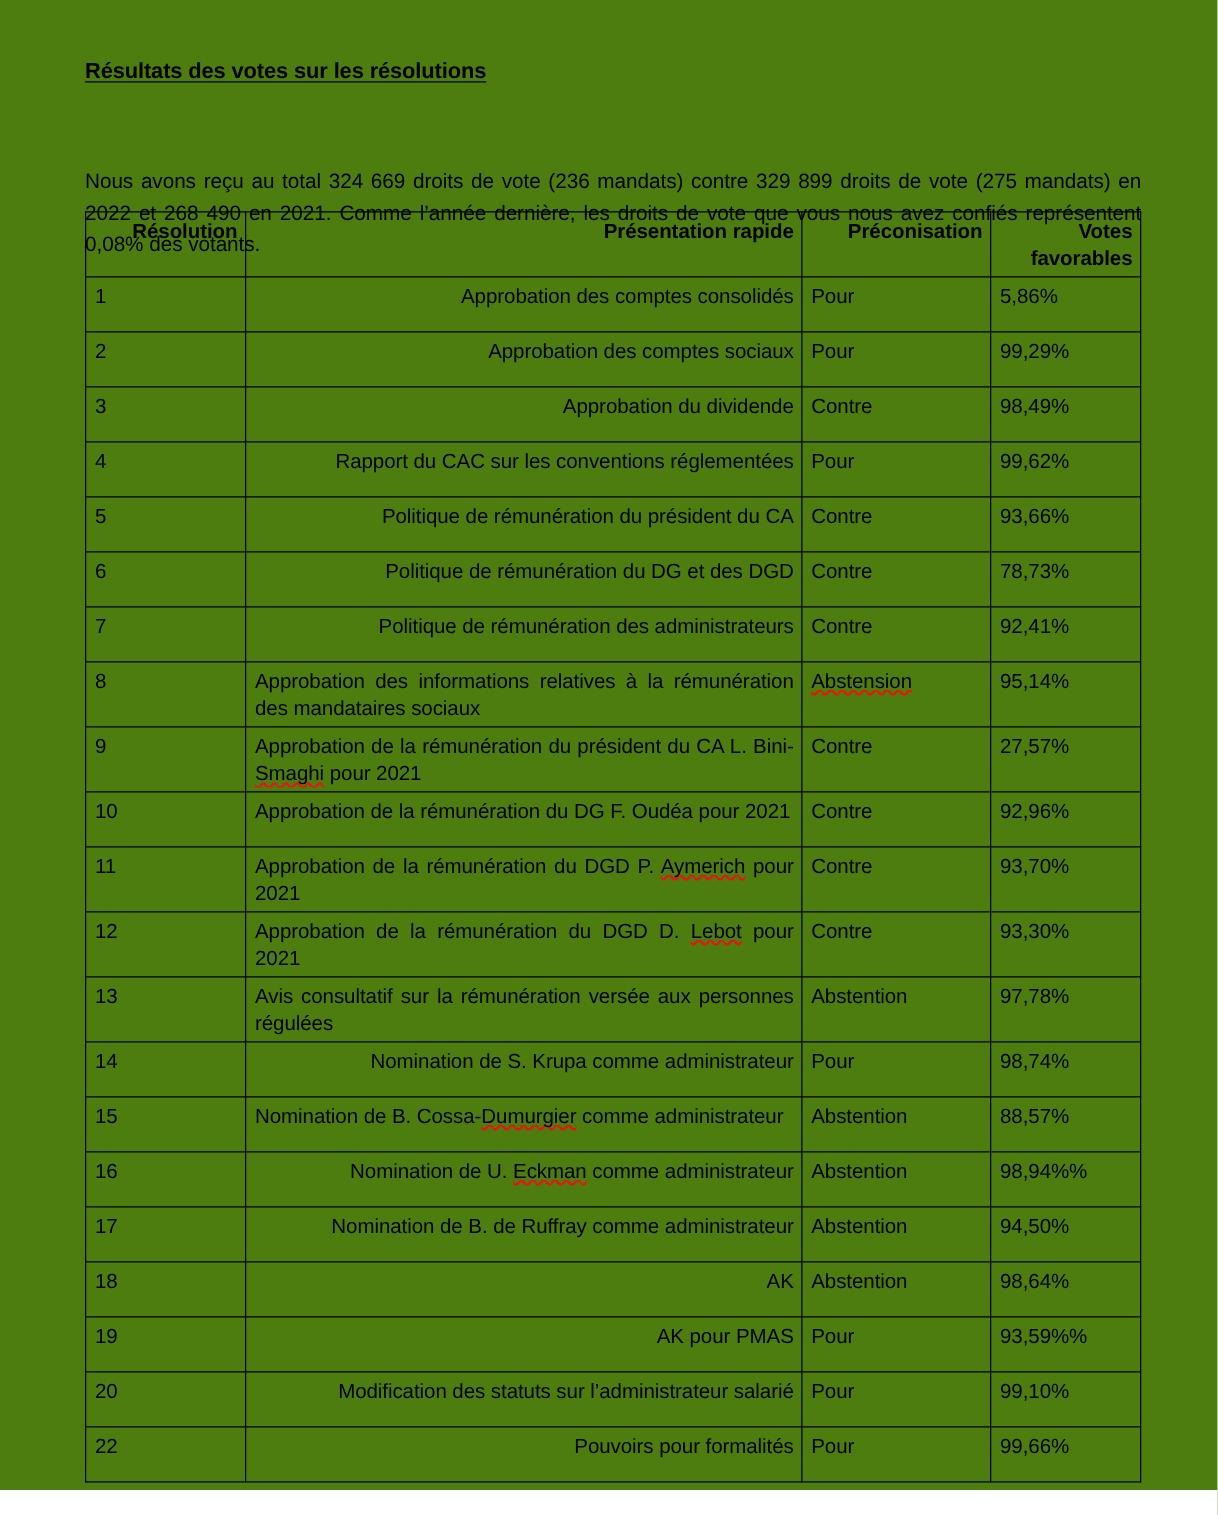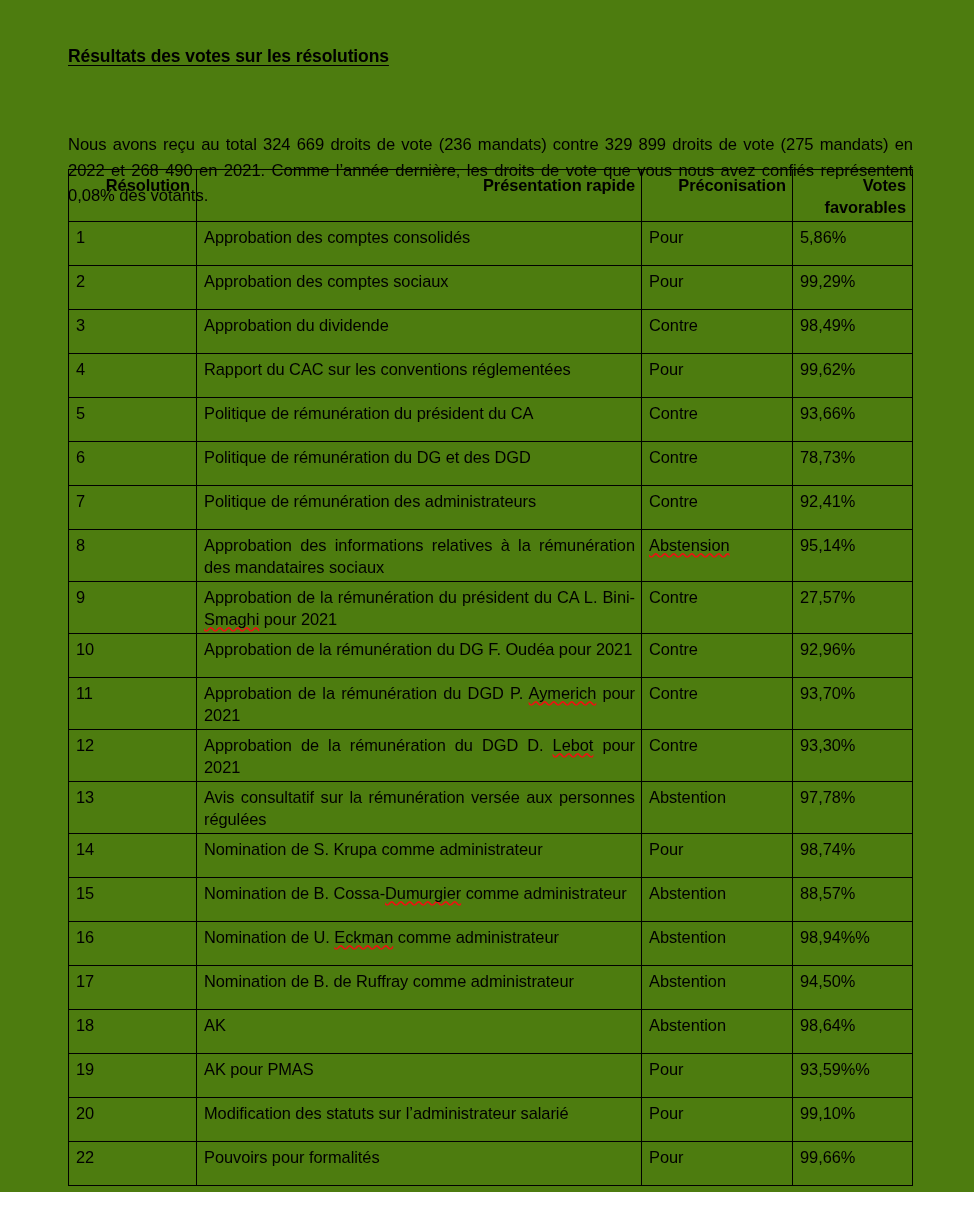--- a/index.html
+++ b/index.html
@@ -70,21 +70,21 @@
   }
   table.votes thead th {
     font-weight: bold;
     text-align: right;
     height: 41px;
   }
   table.votes tbody td {
     font-weight: normal;
     height: 36px;
   }
-  tr.row-1line td.desc { white-space: nowrap; }
+  tr.row-1line td.desc { white-space: nowrap; text-align: right; }
   tr.row-2line td.desc { text-align: justify; text-align-last: left; }
   tr.row-2line td { height: 36px; }
 
   
   .sp {
     text-decoration: underline wavy #ee1111;
     text-decoration-skip-ink: none;
     text-underline-offset: 1px;
     -webkit-text-decoration: underline wavy #ee1111;
   }

